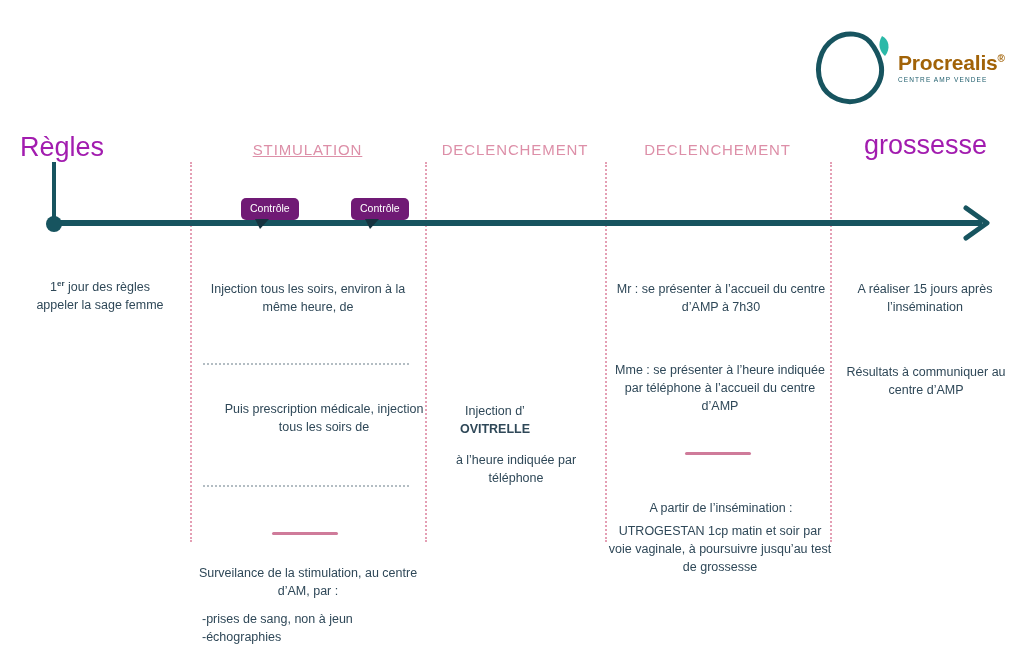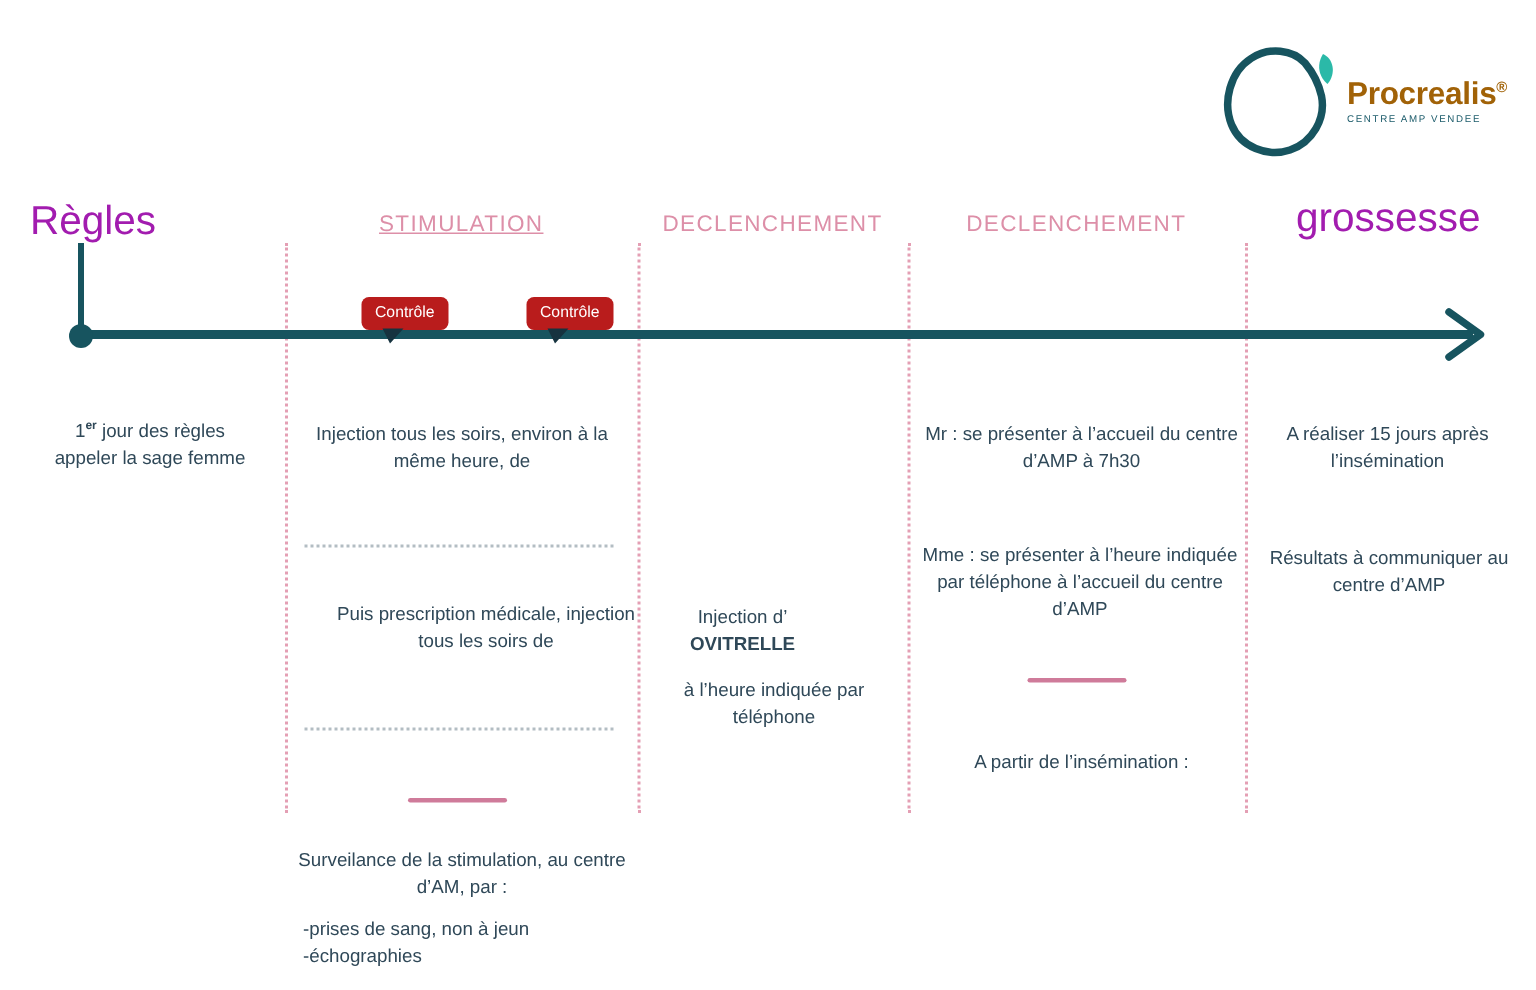--- a/index.html
+++ b/index.html
@@ -118,21 +118,21 @@
     font-size: 15px;
     color: #dd8fa8;
     letter-spacing: 0.9px;
     white-space: nowrap;
     text-align: center;
   }
 
   
   .badge {
     position: absolute;
-    background: #b91c1c;
+    background: #701a75;
     color: #ffffff;
     font-size: 10.5px;
     border-radius: 5px;
     padding: 5px 9px 6px 9px;
     line-height: 1;
     white-space: nowrap;
   }
   .badge::after {
     content: "";
     position: absolute;
@@ -247,18 +247,19 @@
   <div class="col-text" style="left:432px; top:451px; width:168px;">à l’heure indiquée par téléphone</div>
 
   <div class="col-text" style="left:612px; top:280px; width:218px;">Mr : se présenter à l’accueil du centre d’AMP à 7h30</div>
 
   <div class="col-text" style="left:608px; top:361px; width:224px;">Mme : se présenter à l’heure indiquée par téléphone à l’accueil du centre d’AMP</div>
 
   <div class="pink-rule" style="left:685px; top:452px; width:66px;"></div>
 
   <div class="col-text" style="left:612px; top:499px; width:218px;">A partir de l’insémination :</div>
 
+  <div class="col-text" style="left:608px; top:522px; width:224px;">UTROGESTAN 1cp matin et soir par voie vaginale, à poursuivre jusqu’au test de grossesse</div>
 
   <div class="col-text" style="left:840px; top:280px; width:170px;">A réaliser 15 jours après l’insémination</div>
 
   <div class="col-text" style="left:836px; top:363px; width:180px;">Résultats à communiquer au centre d’AMP</div>
 
 </div>
 
 </body></html>

